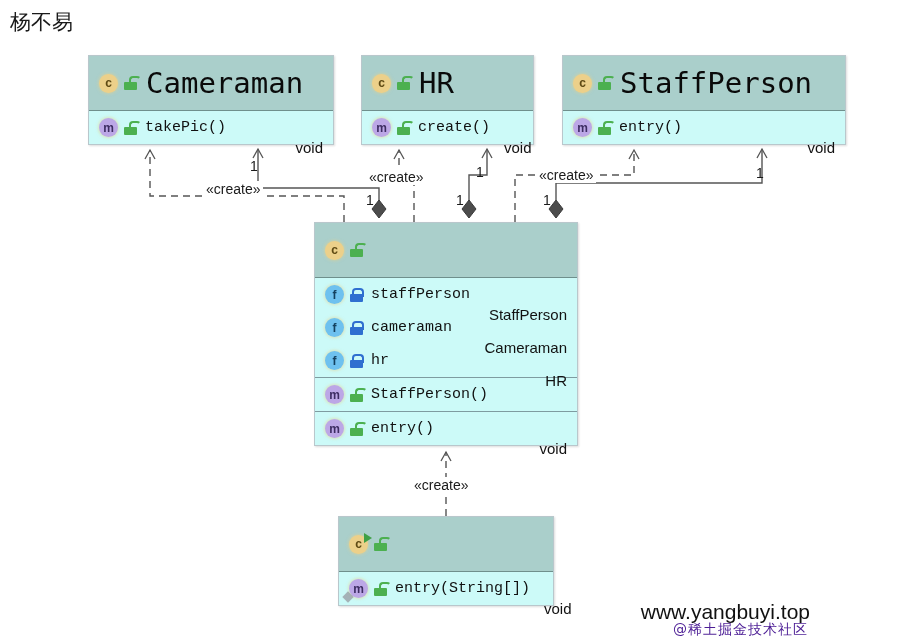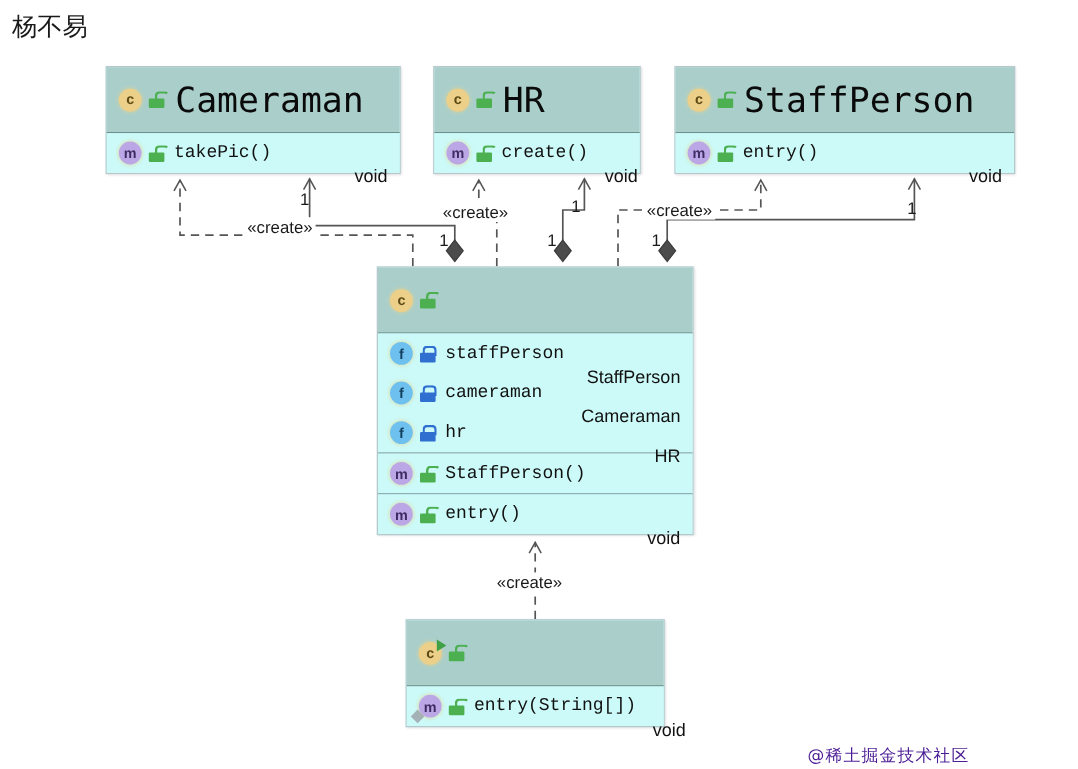--- a/index.html
+++ b/index.html
@@ -419,15 +419,16 @@
         <span class="lock-icon unlocked">
           <span class="lock-shackle"></span>
             <span class="lock-body"></span>
         </span>
         <span class="member-name">entry(String[])</span>
         <span class="member-type">void</span>
       </div>
     </div>
   </div>
 
+  <div class="footer-url">www.yangbuyi.top</div>
   <div class="watermark">@稀土掘金技术社区</div>
 
 </div>
 
 </body></html>

